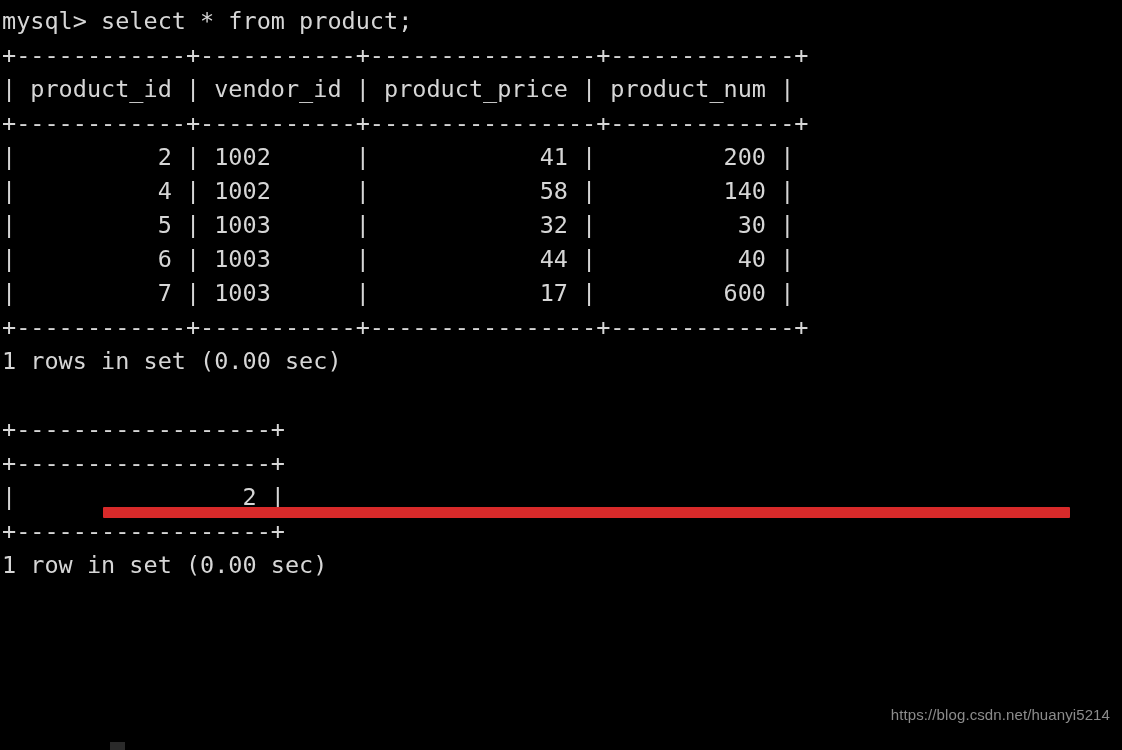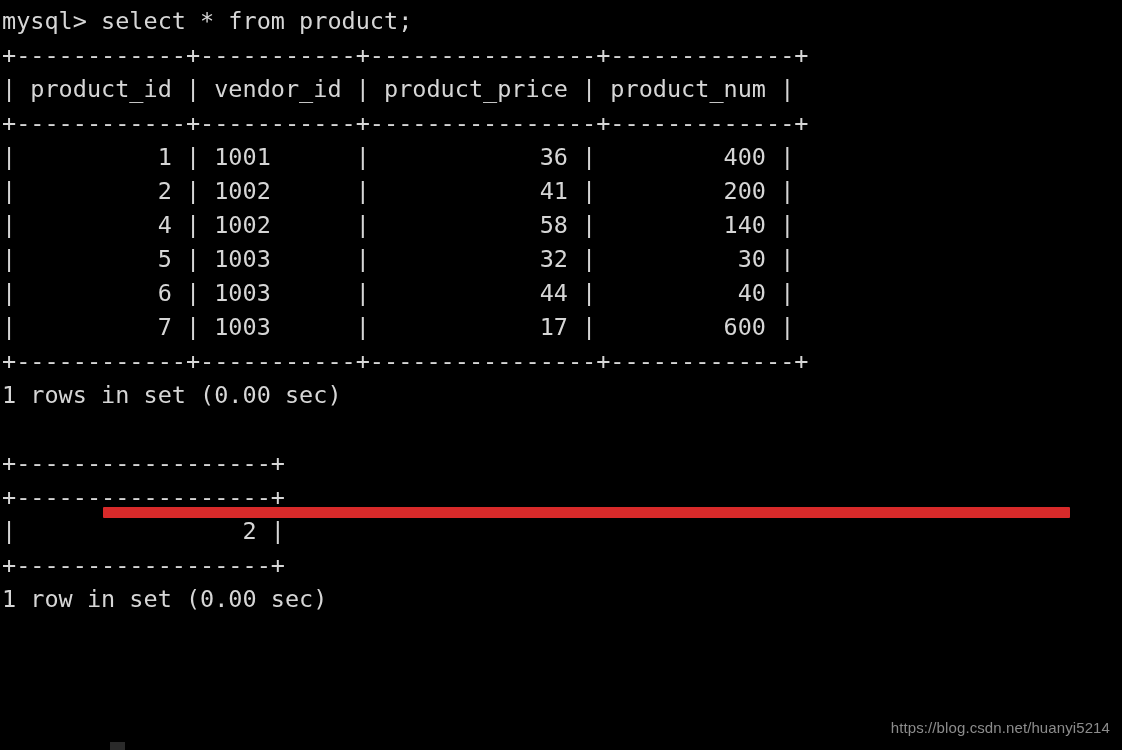--- a/index.html
+++ b/index.html
@@ -47,21 +47,21 @@
     top: 507px;
     width: 967px;
     height: 11px;
     background: #d82a2a;
     border-radius: 1px;
   }
 
   #watermark {
     position: absolute;
     right: 12px;
-    bottom: 14px;
+    bottom: 27px;
     font-family: "Liberation Sans", sans-serif;
     font-size: 15px;
     color: #8c8c8c;
     white-space: pre;
     letter-spacing: 0.1px;
   }
 
   #cursor-block {
     position: absolute;
     left: 110px;
@@ -73,21 +73,20 @@
 </style>
 </head>
 <body>
 
 <div id="terminal">
 
   <div class="line">mysql&gt; select * from product;</div>
   <div class="line">+------------+-----------+----------------+-------------+</div>
   <div class="line">| product_id | vendor_id | product_price | product_num |</div>
   <div class="line">+------------+-----------+----------------+-------------+</div>
-  <div class="line">|          1 | 1001      |            36 |         400 |</div>
   <div class="line">|          2 | 1002      |            41 |         200 |</div>
   <div class="line">|          4 | 1002      |            58 |         140 |</div>
   <div class="line">|          5 | 1003      |            32 |          30 |</div>
   <div class="line">|          6 | 1003      |            44 |          40 |</div>
   <div class="line">|          7 | 1003      |            17 |         600 |</div>
   <div class="line">+------------+-----------+----------------+-------------+</div>
   <div class="line">1 rows in set (0.00 sec)</div>
 
   <div class="line blank"> </div>
 

